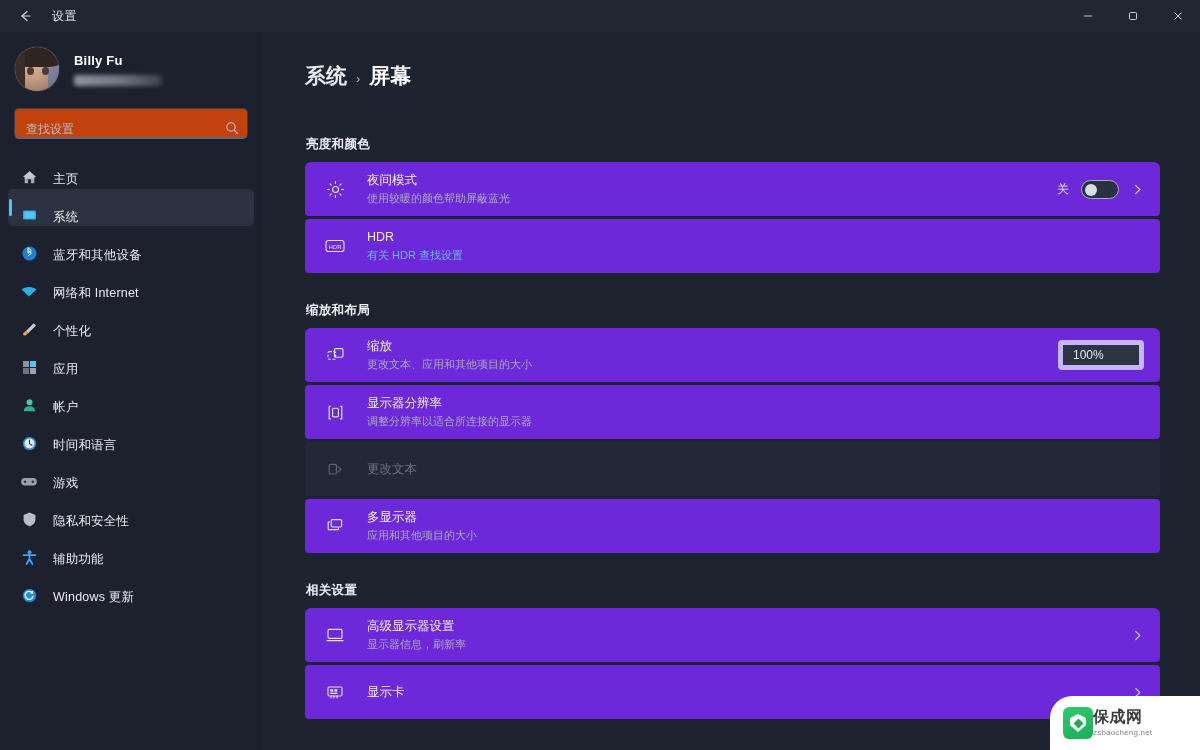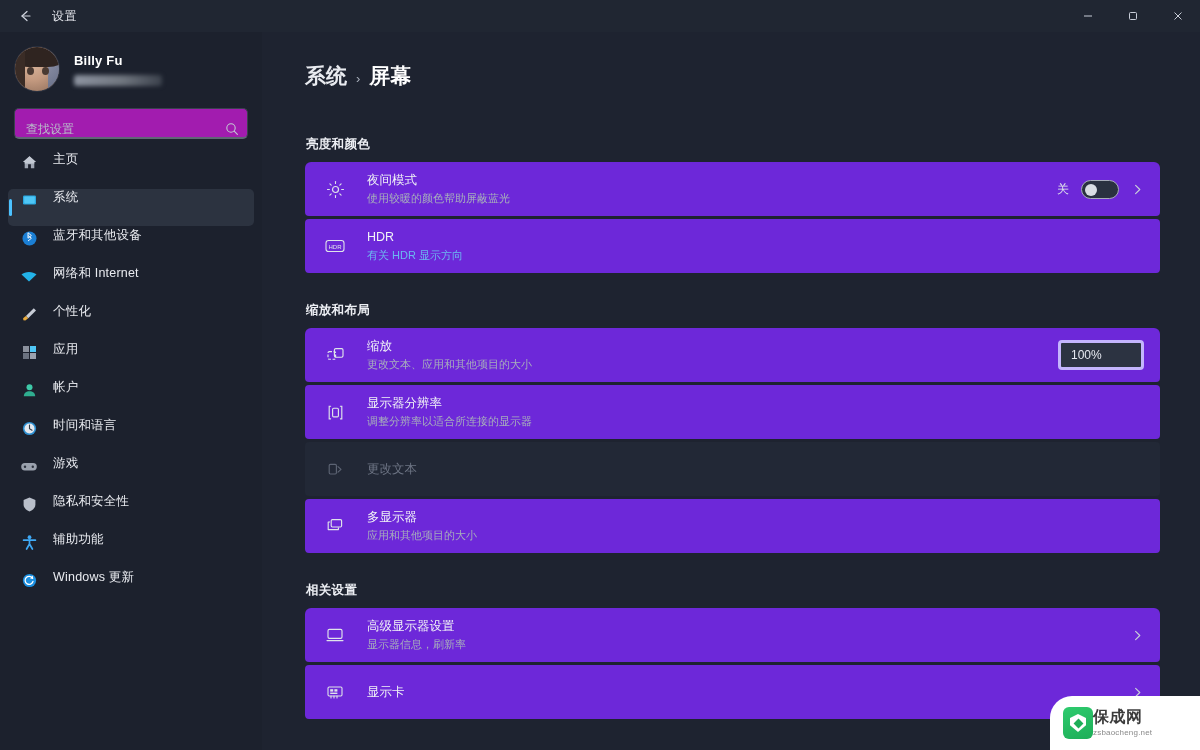--- a/index.html
+++ b/index.html
@@ -98,40 +98,40 @@
   .profile-mail {
     margin-top: 7px;
     width: 88px; height: 11px; border-radius: 3px;
     background: linear-gradient(90deg, #8d93a0 0%, #70767f 55%, #3b414c 100%);
     filter: blur(2.2px);
   }
 
   .searchwrap { padding: 6px 14px 10px 14px; }
   .searchbox {
     height: 31px;
-    background: #a21caf;
+    background: #c2410c;
     border: 1px solid #3a414f;
     border-bottom: 2px solid #5f6675;
     border-radius: 5px;
-    display: flex; align-items: center;
+    display: flex; 
     padding: 12px 8px 0 11px;
   }
   .searchbox input {
     flex: 1 1 auto;
     background: transparent; border: none; outline: none;
     color: #d7dbe3; font-size: 12px;
     font-family: "Liberation Sans","DejaVu Sans",sans-serif;
   }
   .searchbox input::placeholder { color: #b9bfca; }
   .search-ic { color: #c3c9d3; display:flex; }
 
   .nav { padding: 2px 8px 0 8px; }
   .nav-item {
     height: 37px;
-    display: flex; align-items: flex-start;
+    display: flex; align-items: flex-end;
     border-radius: 5px;
     padding-left: 10px;
     position: relative;
     margin-bottom: 1px;
   }
   .nav-item.active { background: #2c3340; }
   .nav-item.active::before {
     content:""; position:absolute; left: 1px; top: 10px;
     width: 3px; height: 17px; border-radius: 2px; background: #4cc2ff;
   }
@@ -182,21 +182,21 @@
   .c-title { font-size: 12.5px; color: #f0f2f6; line-height: 1.35; }
   .card.disabled .c-title { color: #6d7484; }
   .c-sub { font-size: 11px; color: #a7aebb; margin-top: 2px; line-height: 1.35; }
   .c-sub.link { color: #6cb8f0; }
   .c-right { display: flex; align-items: center; gap: 12px; flex: 0 0 auto; }
   .c-value { font-size: 12px; color: #dfe3ea; }
   .chev { color: #c9cfd9; display:flex; }
 
   .pill-value {
     background: #2c3341;
-    border: 3px solid #c4b5fd;
+    border: 5px solid #c4b5fd;
     border-radius: 4px;
     height: 30px;
     min-width: 86px;
     display:flex; align-items:center;
     padding: 0 10px;
     font-size: 12px;
     color: #e6e9f0;
   }
 
   .toggle {
@@ -473,21 +473,21 @@
 
           <div class="card">
             <span class="c-ic">
               <svg width="20" height="16" viewBox="0 0 20 16">
                 <rect x="1" y="2.5" width="18" height="11" rx="2.6" stroke="#dfe3ea" stroke-width="1.1" fill="none"></rect>
                 <text x="10" y="11" font-size="6" fill="#dfe3ea" text-anchor="middle" font-family="Liberation Sans, sans-serif">HDR</text>
               </svg>
             </span>
             <span class="c-txt">
               <span class="c-title" style="display:block">HDR</span>
-              <span class="c-sub link" style="display:block">有关 HDR 显示方向</span>
+              <span class="c-sub link" style="display:block">有关 HDR 查找设置</span>
             </span>
           </div>
         </div>
 
         <div class="sec-title gap">缩放和布局</div>
         <div class="card-group">
 
           <div class="card">
             <span class="c-ic">
               <svg width="19" height="19" viewBox="0 0 19 19" fill="none">

